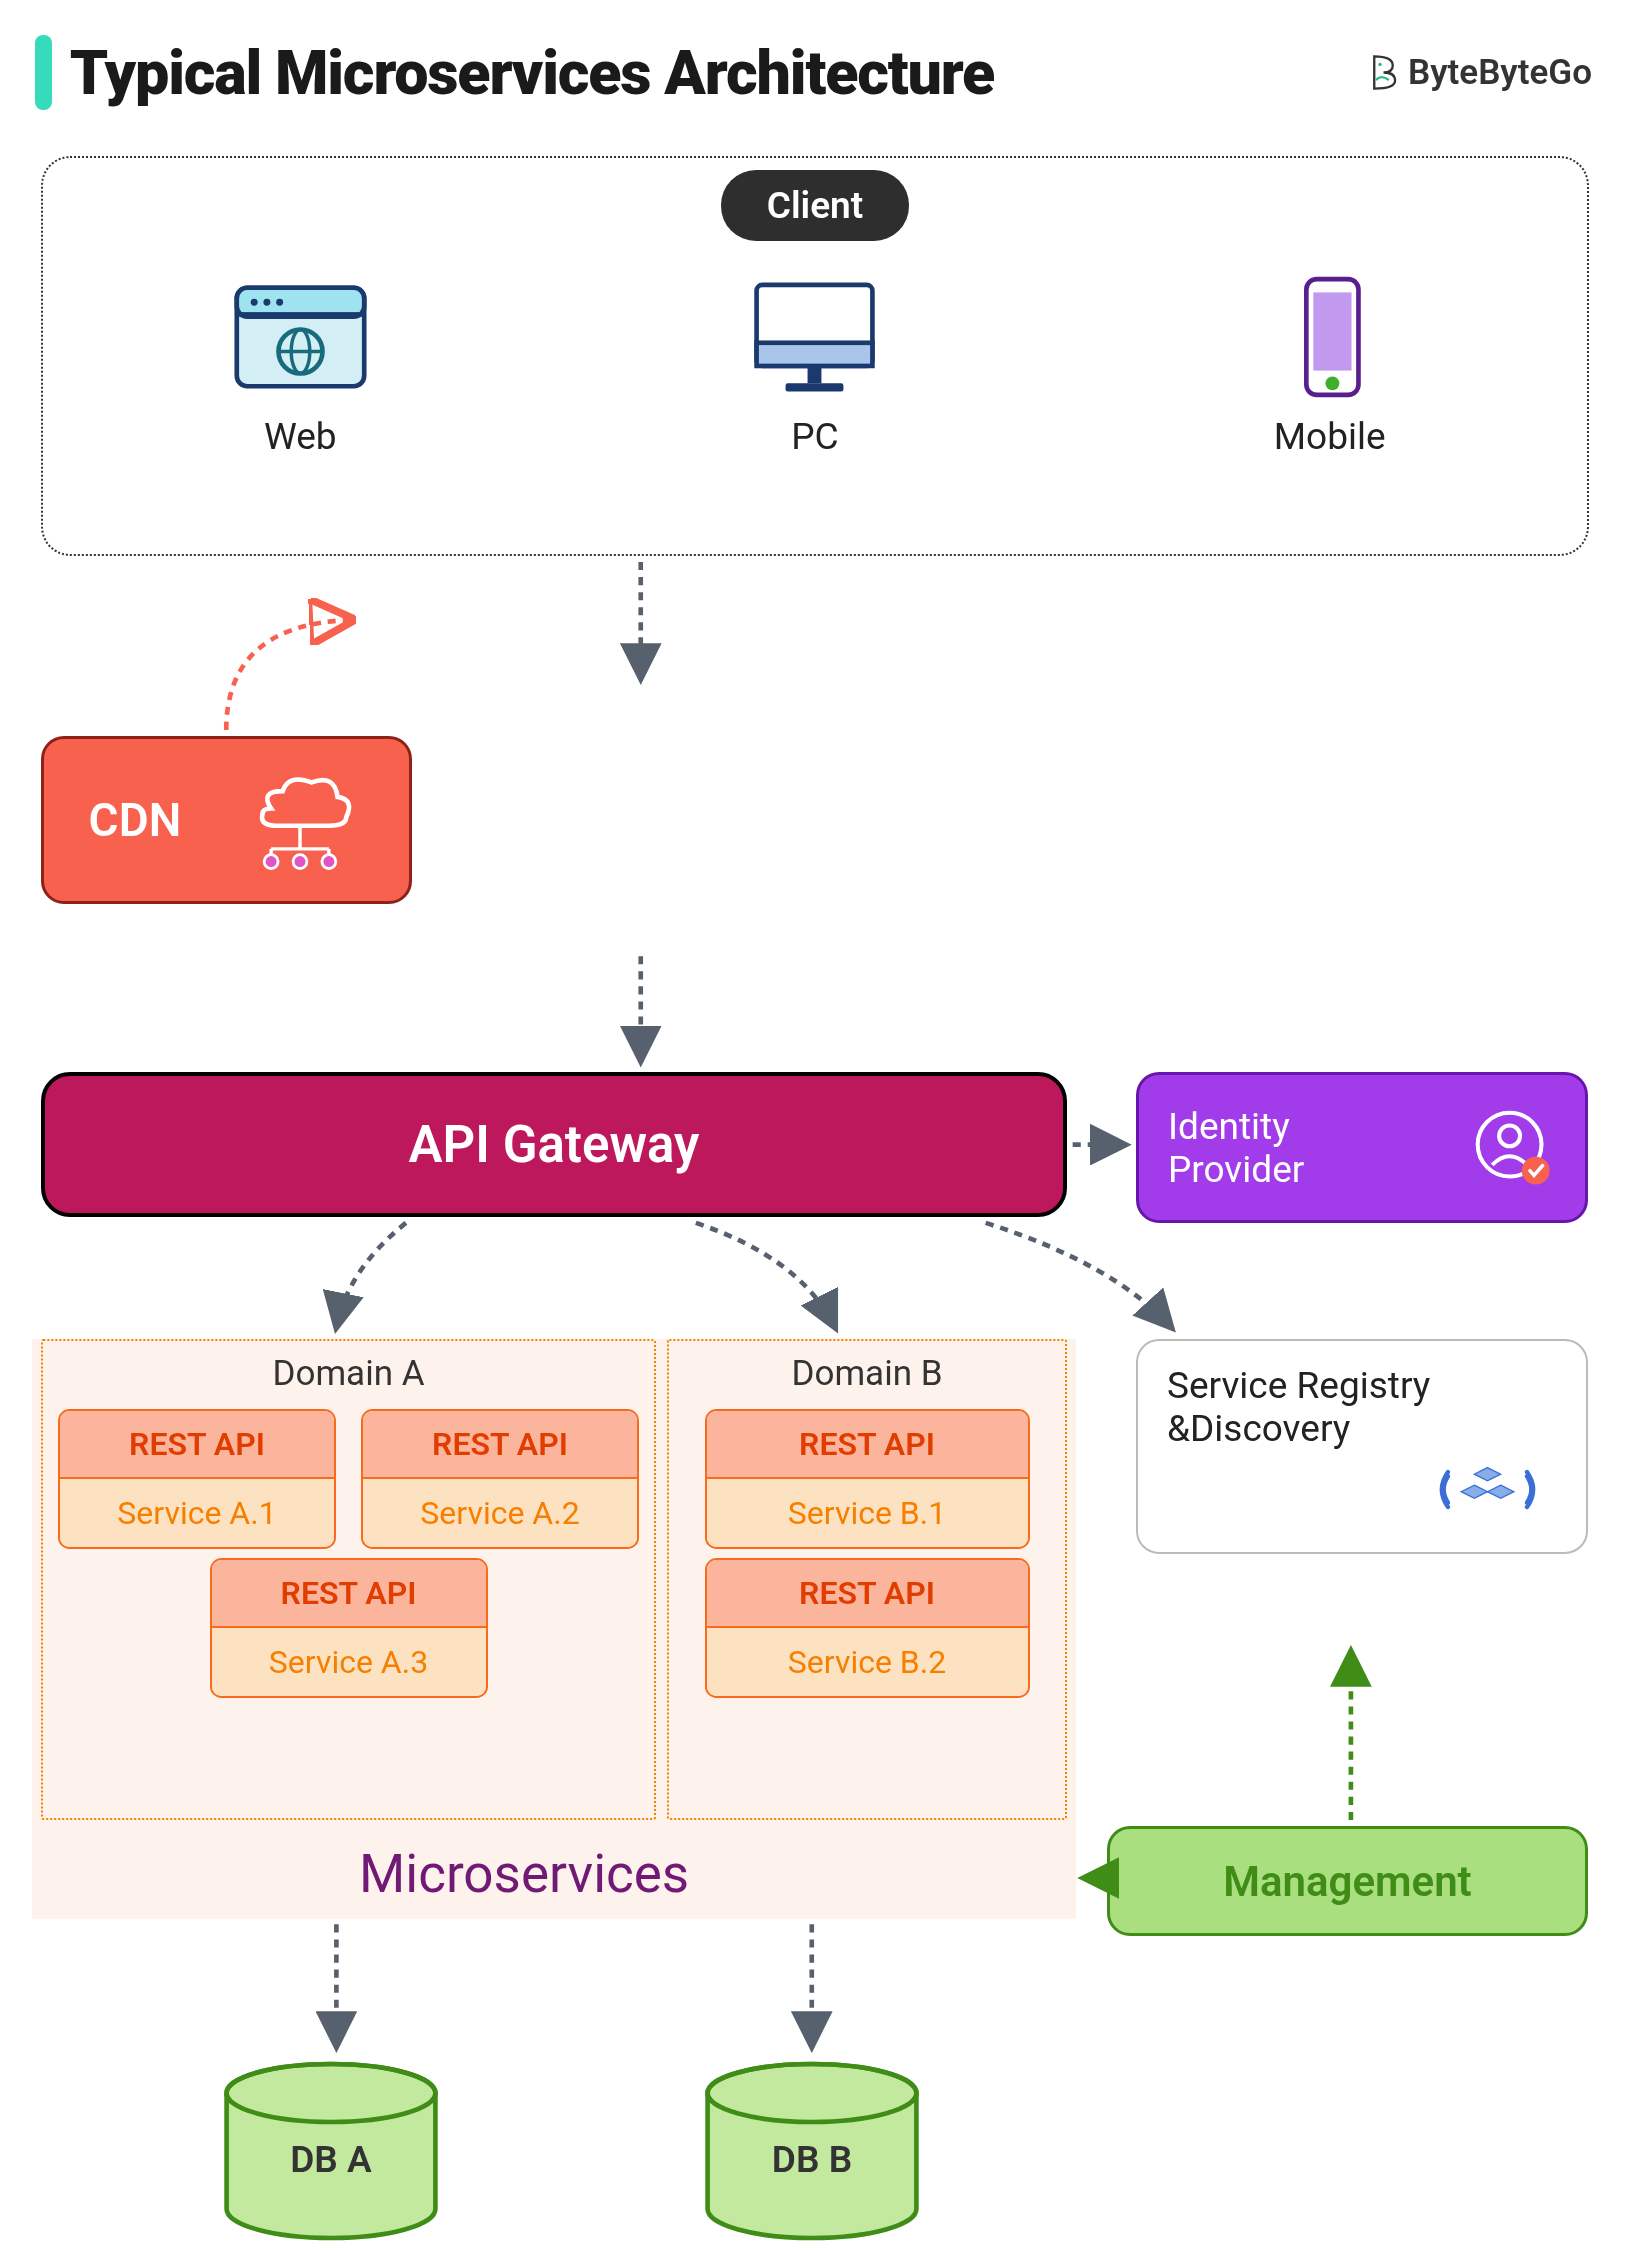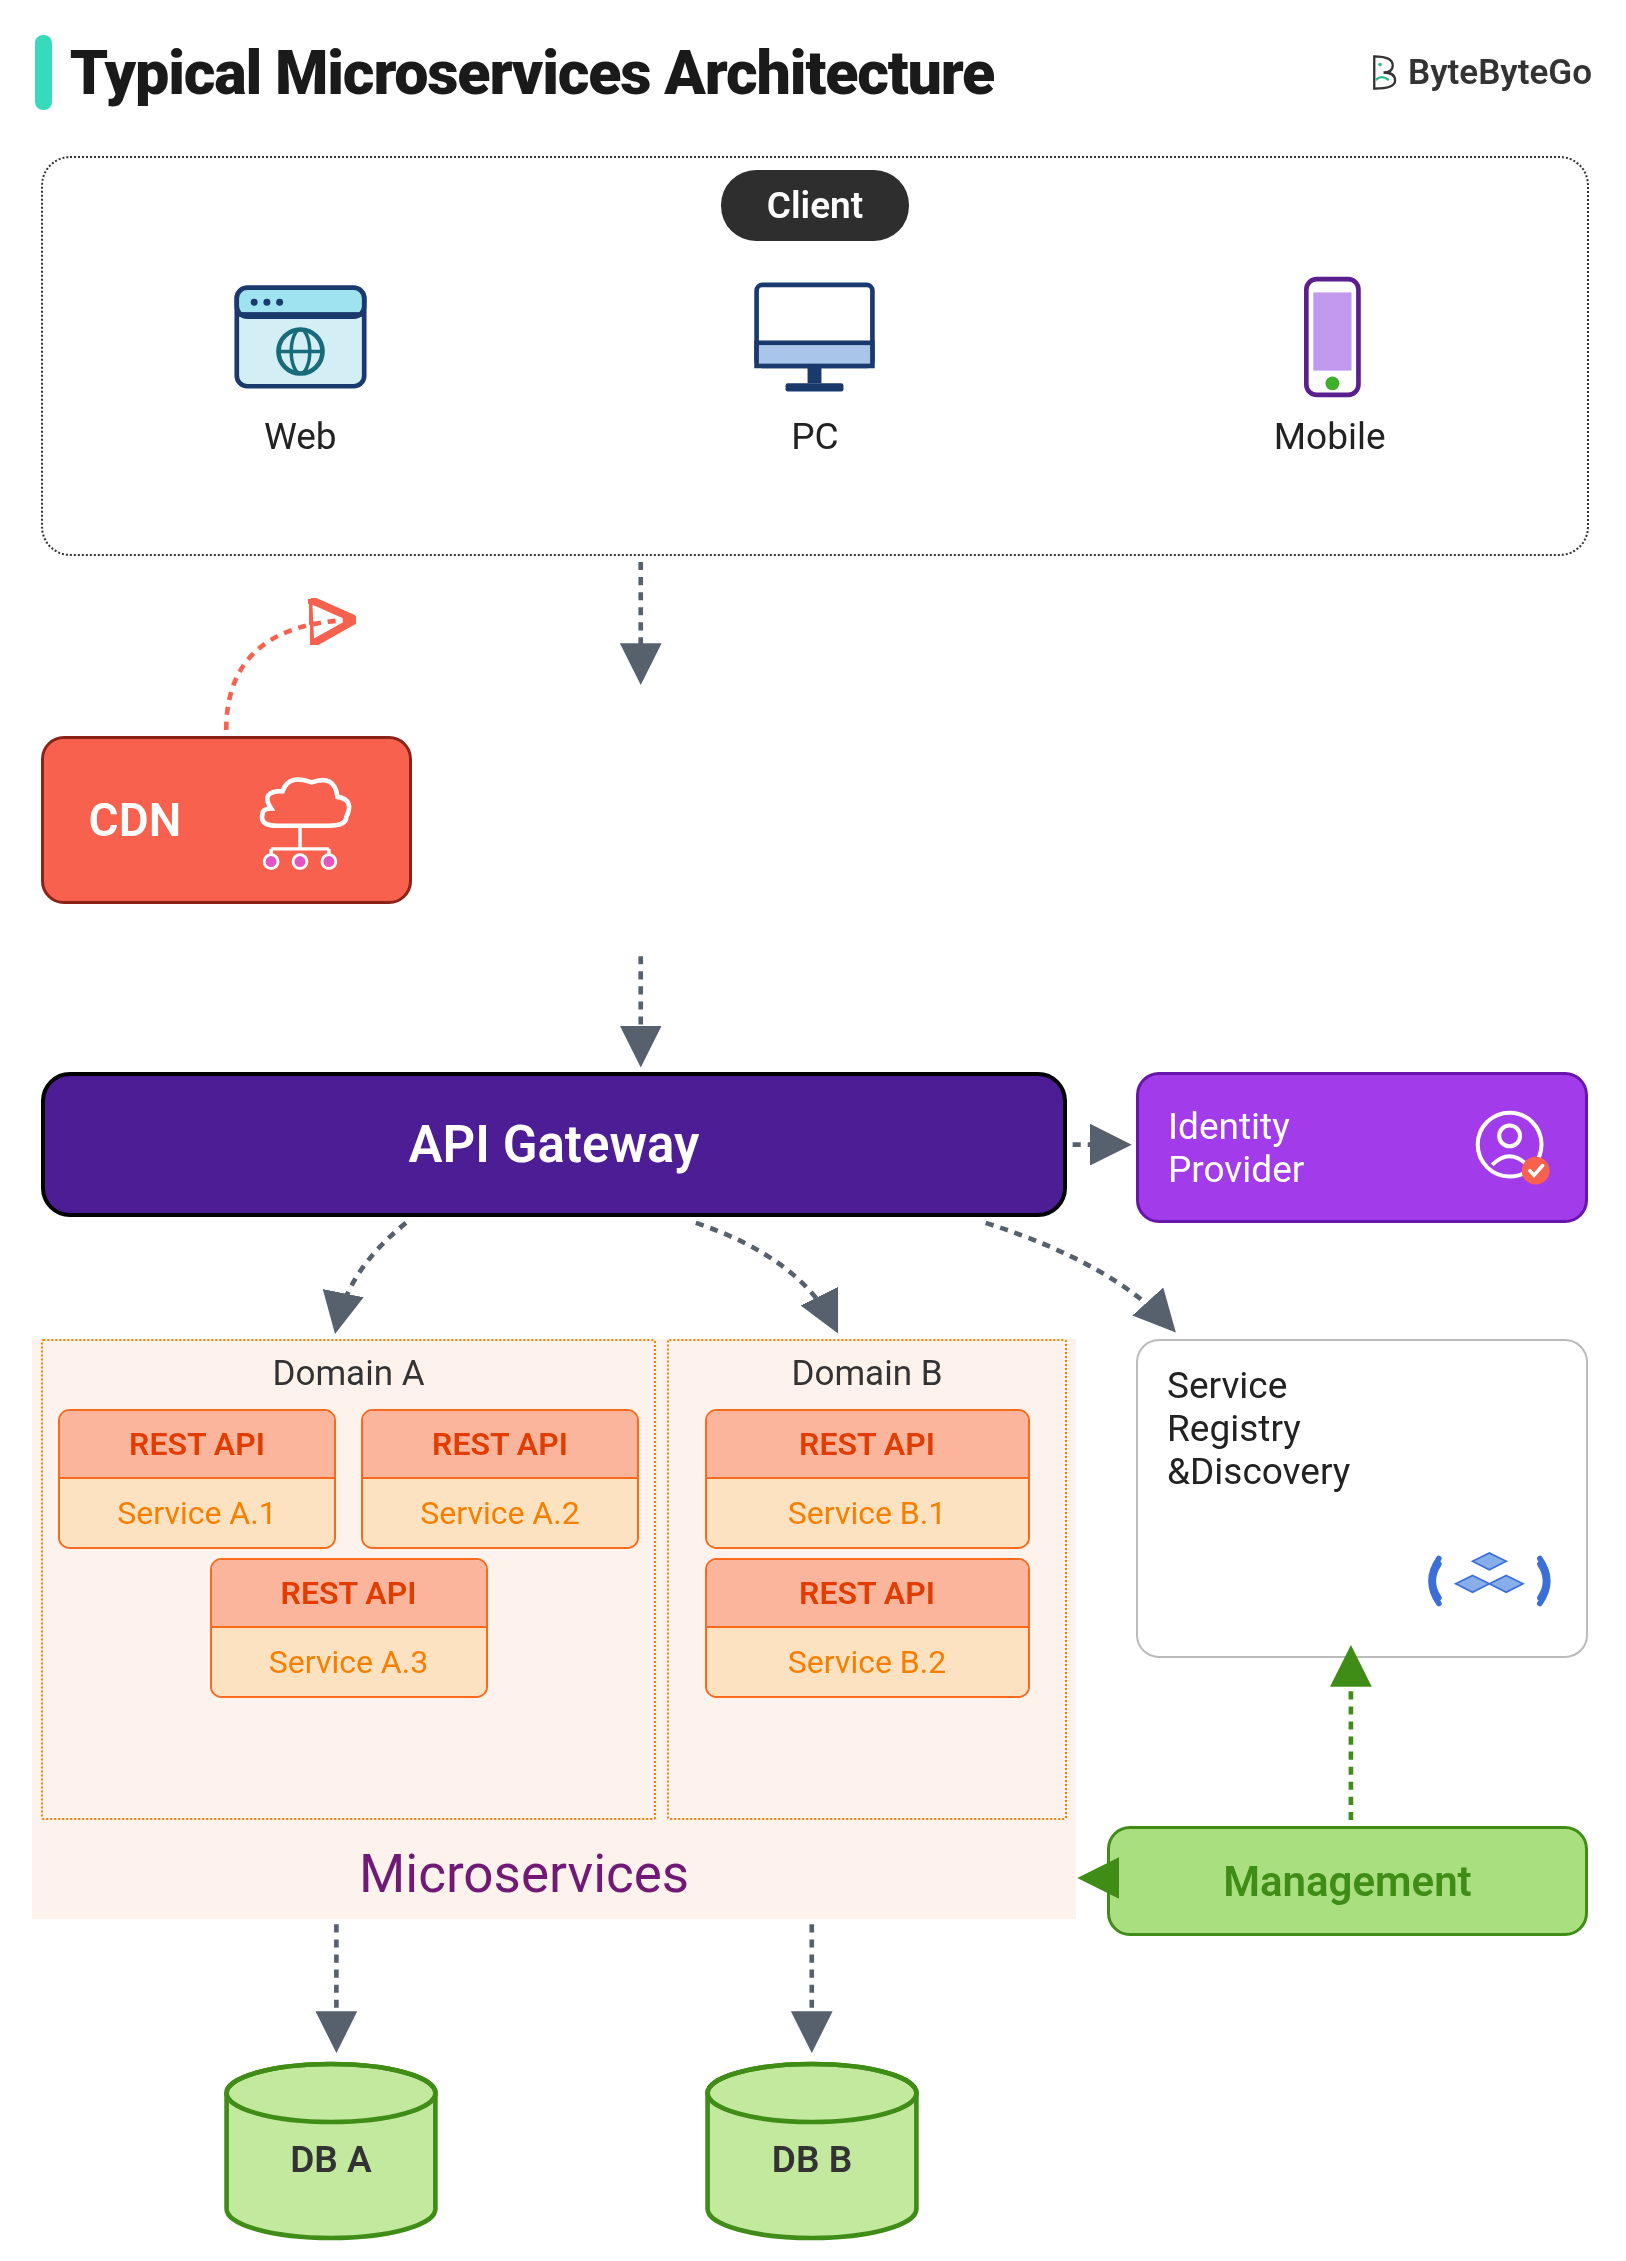--- a/index.html
+++ b/index.html
@@ -109,21 +109,21 @@
     color: #fff;
     font-size: 42px;
     line-height: 1.2;
   }
 
   
   .api-box {
     position: absolute;
     left: 41px; top: 939px;
     width: 1026px; height: 145px;
-    background: #4c1d95;
+    background: #be185d;
     border: 4.6px solid #000;
     border-radius: 29px;
     display: flex;
     align-items: center;
     justify-content: center;
     color: #fff;
     font-size: 51px;
     font-weight: 600;
   }
 
@@ -192,27 +192,28 @@
     color: #f77f00;
     font-size: 32px;
     padding: 15px;
     text-align: center;
   }
 
   
   .registry-box {
     position: absolute;
     left: 1136px; top: 1206px;
-    width: 452px; height: 319px;
+    width: 452px; height: 215px;
     border: 2.9px solid #bbb;
     border-radius: 23px;
     padding: 23px 29px;
     font-size: 37px;
     color: #222;
     display: flex;
+    flex-direction: column;
     justify-content: space-between;
   }
   .registry-box svg { width: 139px; height: 104px; align-self: flex-end; }
 
   
   .mgmt-box {
     position: absolute;
     left: 1107px; top: 1693px;
     width: 481px; height: 110px;
     background: #aadf80;

